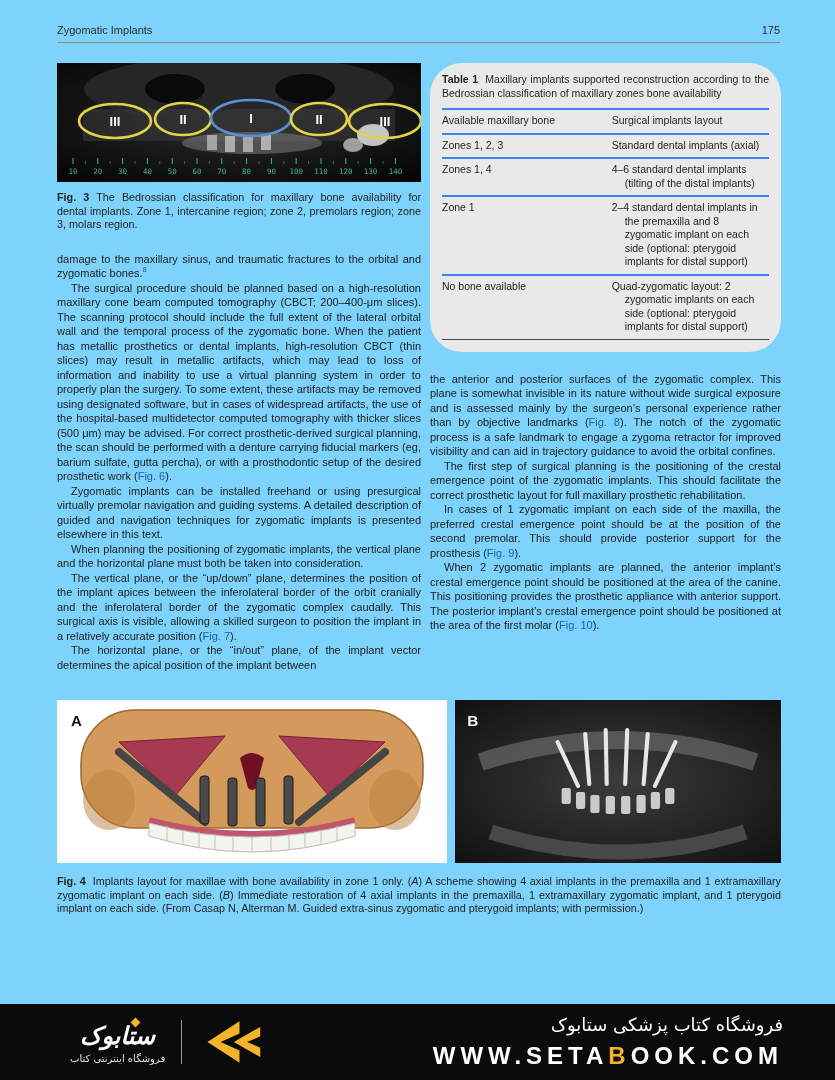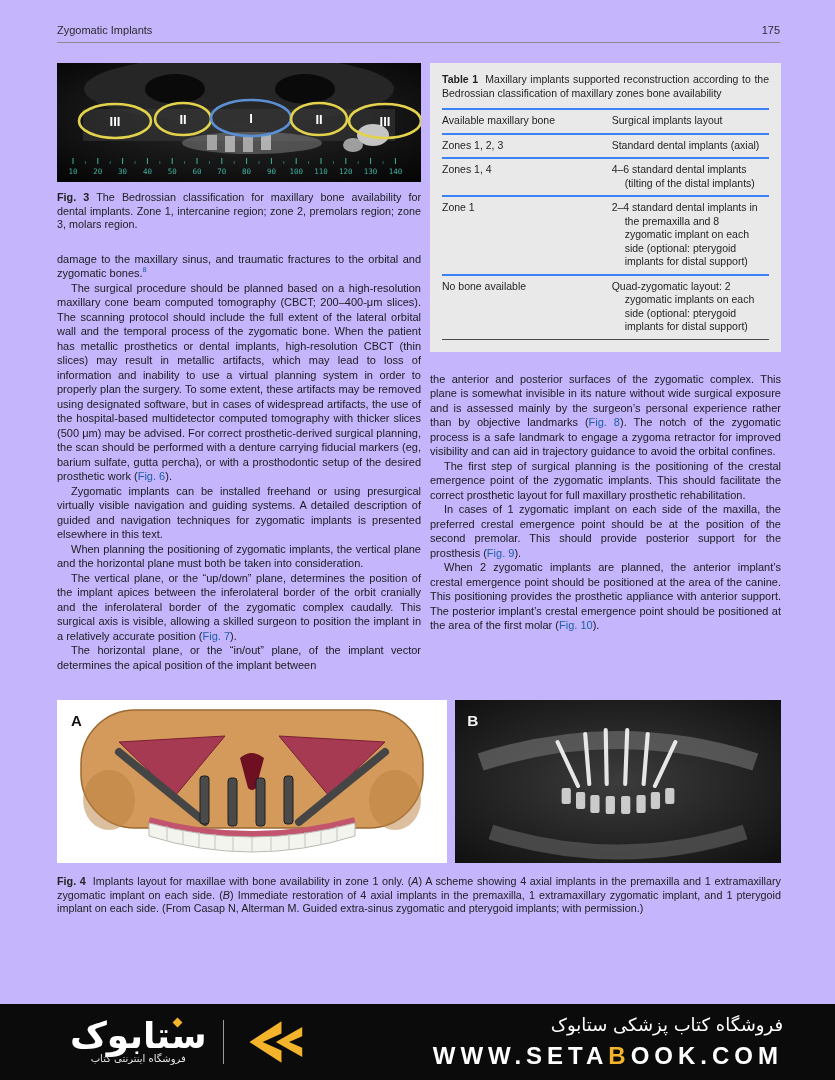--- a/index.html
+++ b/index.html
@@ -1,16 +1,16 @@
 <!DOCTYPE html>
 <html><head>
 <meta charset="utf-8">
 <style>
   html,body{margin:0;padding:0;background:#e0e0e0;}
-  .page{position:relative;width:835px;height:1080px;background:#c4b5fd;
+  .page{position:relative;width:835px;height:1080px;background:#7dd3fc;
         font-family:"Liberation Sans",sans-serif;color:#1c1c1c;overflow:hidden;margin:0 auto;}
   
   .header{display:flex;justify-content:space-between;align-items:flex-end;
           padding:24px 55px 0 57px;font-size:11px;color:#2b2b2b;}
   .header-rule{margin:6px 55px 0 57px;border-top:1px solid #8a8a8a;height:0;}
   
   .content{display:flex;gap:9px;margin:20px 54px 0 57px;}
   .col-left{width:364px;flex:none;}
   .col-right{flex:1;min-width:0;}
   .fig3-svg{display:block;width:364px;height:119px;background:#000;}
@@ -27,21 +27,21 @@
   .cap-label{font-weight:bold;margin-right:7px;}
   .body-text{margin-top:20px;font-size:11px;line-height:14.5px;text-align:justify;}
   .para{margin:0;}
   .para.indent{text-indent:14px;}
   .link{color:#1d5fa9;}
   sup{vertical-align:super;font-size:7.5px;line-height:0;}
   .italic{font-style:italic;}
   .bold{font-weight:bold;}
   
   .table-box{background:#e9e9e9;padding:10px 12px 12px 12px;font-size:10.5px;
-             line-height:13.5px;color:#1f1f1f;}
+             line-height:13.5px;color:#1f1f1f;border-radius:32px;}
   .table-title{text-align:justify;padding-bottom:8px;}
   .trow{display:flex;border-top:2px solid #3b82f6;padding:4px 0 5px 0;}
   .trow.thead{align-items:flex-end;}
   .tcell1{width:46%;padding-right:8px;box-sizing:border-box;}
   .tcell2{width:54%;box-sizing:border-box;padding-left:13px;text-indent:-13px;margin-left:36px;}
   .table-bottom{border-top:1px solid #4a4a4a;height:0;}
   
   .fig4{display:flex;gap:8px;margin:28px 54px 0 57px;height:163px;}
   .fig4-a{width:390px;flex:none;}
   .fig4-b{flex:1;min-width:0;}
@@ -51,21 +51,21 @@
                  font-family:"Liberation Sans",sans-serif;}
   .panel-label-b{font-size:15px;font-weight:bold;fill:#f4f4f4;
                  font-family:"Liberation Sans",sans-serif;}
   
   .footer{position:absolute;left:0;right:0;bottom:0;height:76px;background:#0b0b0b;
           display:flex;align-items:center;justify-content:space-between;
           padding:0 52px 0 70px;box-sizing:border-box;z-index:5;}
   .footer-left{display:flex;align-items:center;gap:16px;}
   .wordmark-block{text-align:center;position:relative;}
   .rtl{font-family:"DejaVu Sans",sans-serif;direction:rtl;}
-  .wordmark{color:#ffffff;font-size:36px;font-weight:bold;line-height:30px;display:block;}
+  .wordmark{color:#ffffff;font-size:24px;font-weight:bold;line-height:30px;display:block;font-style:italic;}
   .diamond{position:absolute;top:-2px;right:26px;width:7px;height:7px;background:#f3b32b;
            transform:rotate(45deg);}
   .tagline{color:#e4e4e4;font-size:10px;margin-top:2px;display:block;}
   .logo-divider{width:1px;height:44px;background:#9a9a9a;}
   .footer-right{text-align:right;color:#ffffff;}
   .store-line{font-size:18px;margin-bottom:7px;display:block;}
   .url-line{font-size:24px;font-weight:bold;letter-spacing:5px;
             font-family:"Liberation Sans",sans-serif;white-space:nowrap;}
   .url-b{color:#f3b32b;}
 </style>
@@ -161,21 +161,21 @@
           </g>
       </svg>
 
       <div class="fig-caption">
         <span class="cap-label">Fig. 3</span><span>The Bedrossian classification for maxillary bone availability for dental implants. Zone 1, intercanine region; zone 2, premolars region; zone 3, molars region.</span>
       </div>
 
       <div class="body-text">
           <p class="para"><span>damage to the maxillary sinus, and traumatic fractures to the orbital and zygomatic bones.</span><sup class="link">8</sup></p>
           <p class="para indent"><span>The surgical procedure should be planned based on a high-resolution maxillary cone beam computed tomography (CBCT; 200–400-μm slices). The scanning protocol should include the full extent of the lateral orbital wall and the temporal process of the zygomatic bone. When the patient has metallic prosthetics or dental implants, high-resolution CBCT (thin slices) may result in metallic artifacts, which may lead to loss of information and inability to use a virtual planning system in order to properly plan the surgery. To some extent, these artifacts may be removed using designated software, but in cases of widespread artifacts, the use of the hospital-based multidetector computed tomography with thicker slices (500 μm) may be advised. For correct prosthetic-derived surgical planning, the scan should be performed with a denture carrying fiducial markers (eg, barium sulfate, gutta percha), or with a prosthodontic setup of the desired prosthetic work (</span><span class="link">Fig. 6</span><span>).</span></p>
-          <p class="para indent"><span>Zygomatic implants can be installed freehand or using presurgical virtually visible navigation and guiding systems. A detailed description of guided and navigation techniques for zygomatic implants is presented elsewhere in this text.</span></p>
+          <p class="para indent"><span>Zygomatic implants can be installed freehand or using presurgical virtually premolar navigation and guiding systems. A detailed description of guided and navigation techniques for zygomatic implants is presented elsewhere in this text.</span></p>
           <p class="para indent"><span>When planning the positioning of zygomatic implants, the vertical plane and the horizontal plane must both be taken into consideration.</span></p>
           <p class="para indent"><span>The vertical plane, or the “up/down” plane, determines the position of the implant apices between the inferolateral border of the orbit cranially and the inferolateral border of the zygomatic complex caudally. This surgical axis is visible, allowing a skilled surgeon to position the implant in a relatively accurate position (</span><span class="link">Fig. 7</span><span>).</span></p>
           <p class="para indent"><span>The horizontal plane, or the “in/out” plane, of the implant vector determines the apical position of the implant between</span></p>
         </div>
     </div>
 
     <div class="col-right">
 
       <div class="table-box">
         <div class="table-title">

